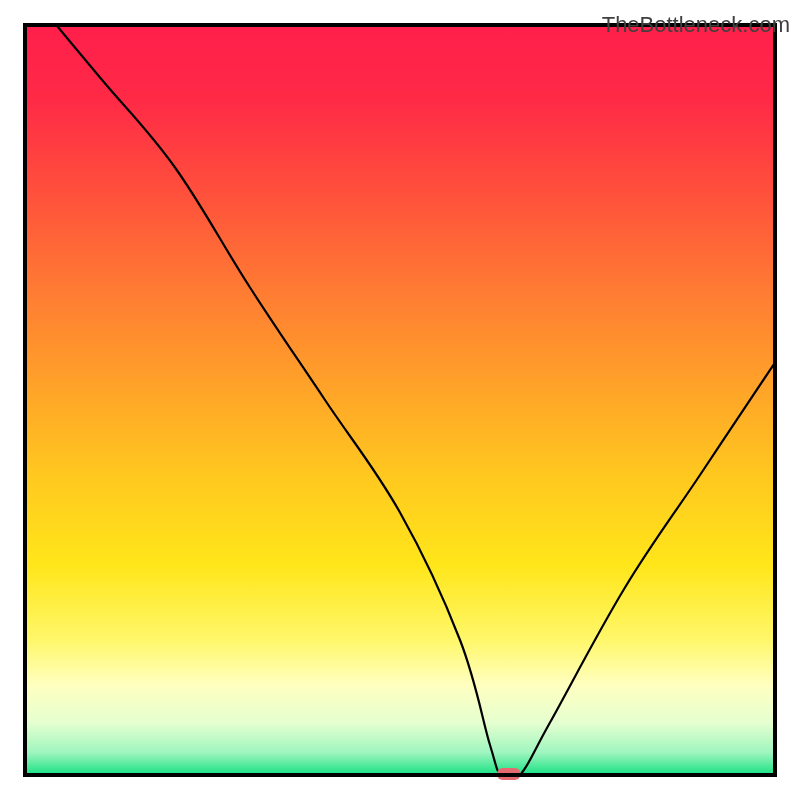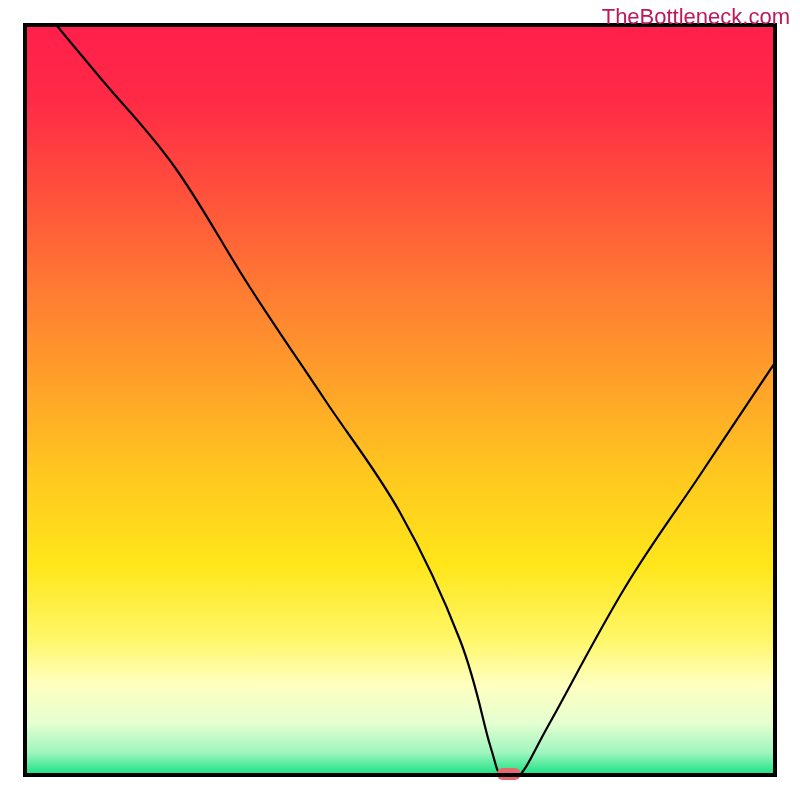--- a/index.html
+++ b/index.html
@@ -10,24 +10,24 @@
     font-family: Arial, sans-serif;
     background: #fff;
   }
   .wrap {
     position: relative;
     width: 800px;
     height: 800px;
   }
   .attribution {
     position: absolute;
-    top: 4px;
+    top: 12px;
     right: 10px;
     font-size: 22px;
-    color: #be185d;
+    color: #404040;
     font-family: Arial, Helvetica, sans-serif;
     z-index: 10;
   }
   svg {
     display: block;
   }
 </style>
 </head>
 <body>
 <div class="wrap">

